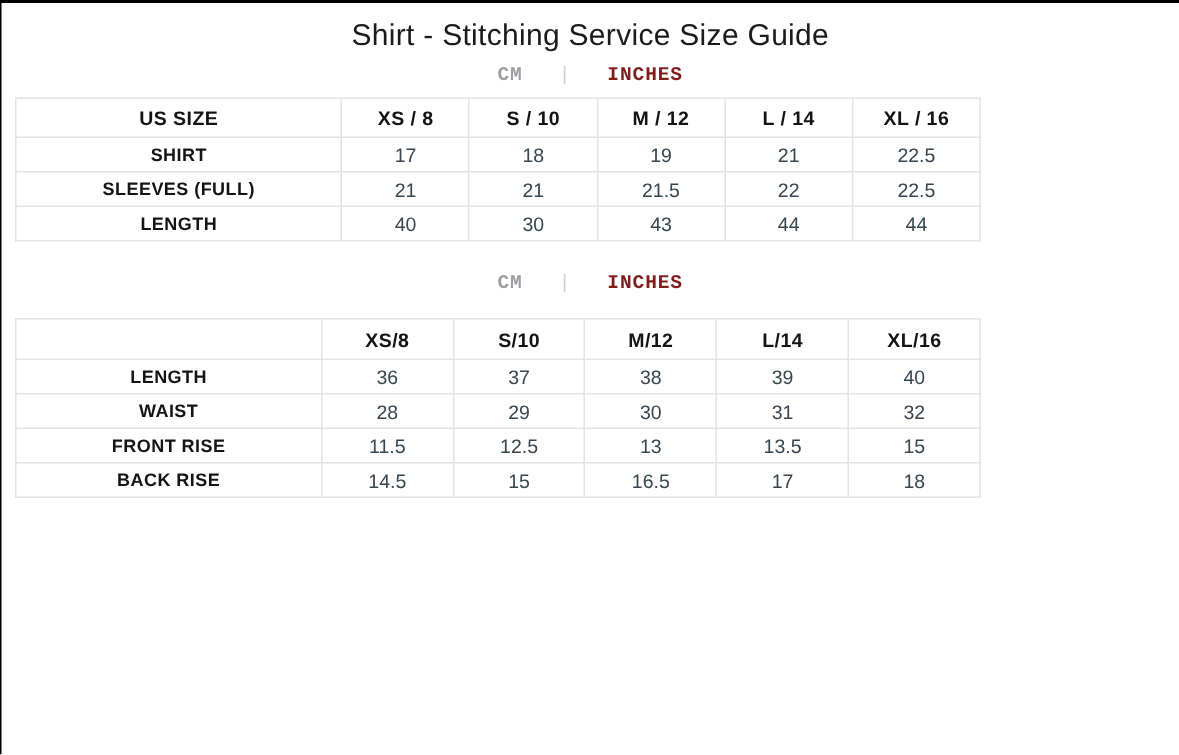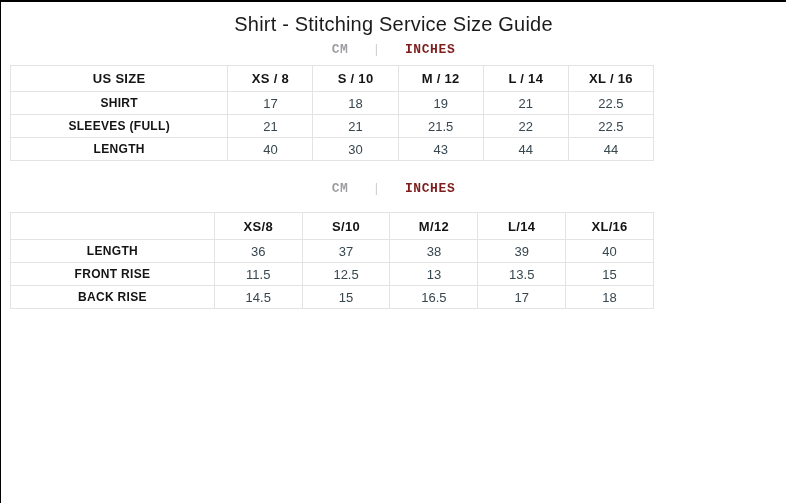--- a/index.html
+++ b/index.html
@@ -146,20 +146,28 @@
       <tbody>
         <tr>
           <td class="row-label">LENGTH</td>
           <td class="val">36</td>
           <td class="val">37</td>
           <td class="val">38</td>
           <td class="val">39</td>
           <td class="val">40</td>
         </tr>
         <tr>
+          <td class="row-label">WAIST</td>
+          <td class="val">28</td>
+          <td class="val">29</td>
+          <td class="val">30</td>
+          <td class="val">31</td>
+          <td class="val">32</td>
+        </tr>
+        <tr>
           <td class="row-label">FRONT RISE</td>
           <td class="val">11.5</td>
           <td class="val">12.5</td>
           <td class="val">13</td>
           <td class="val">13.5</td>
           <td class="val">15</td>
         </tr>
         <tr>
           <td class="row-label">BACK RISE</td>
           <td class="val">14.5</td>

